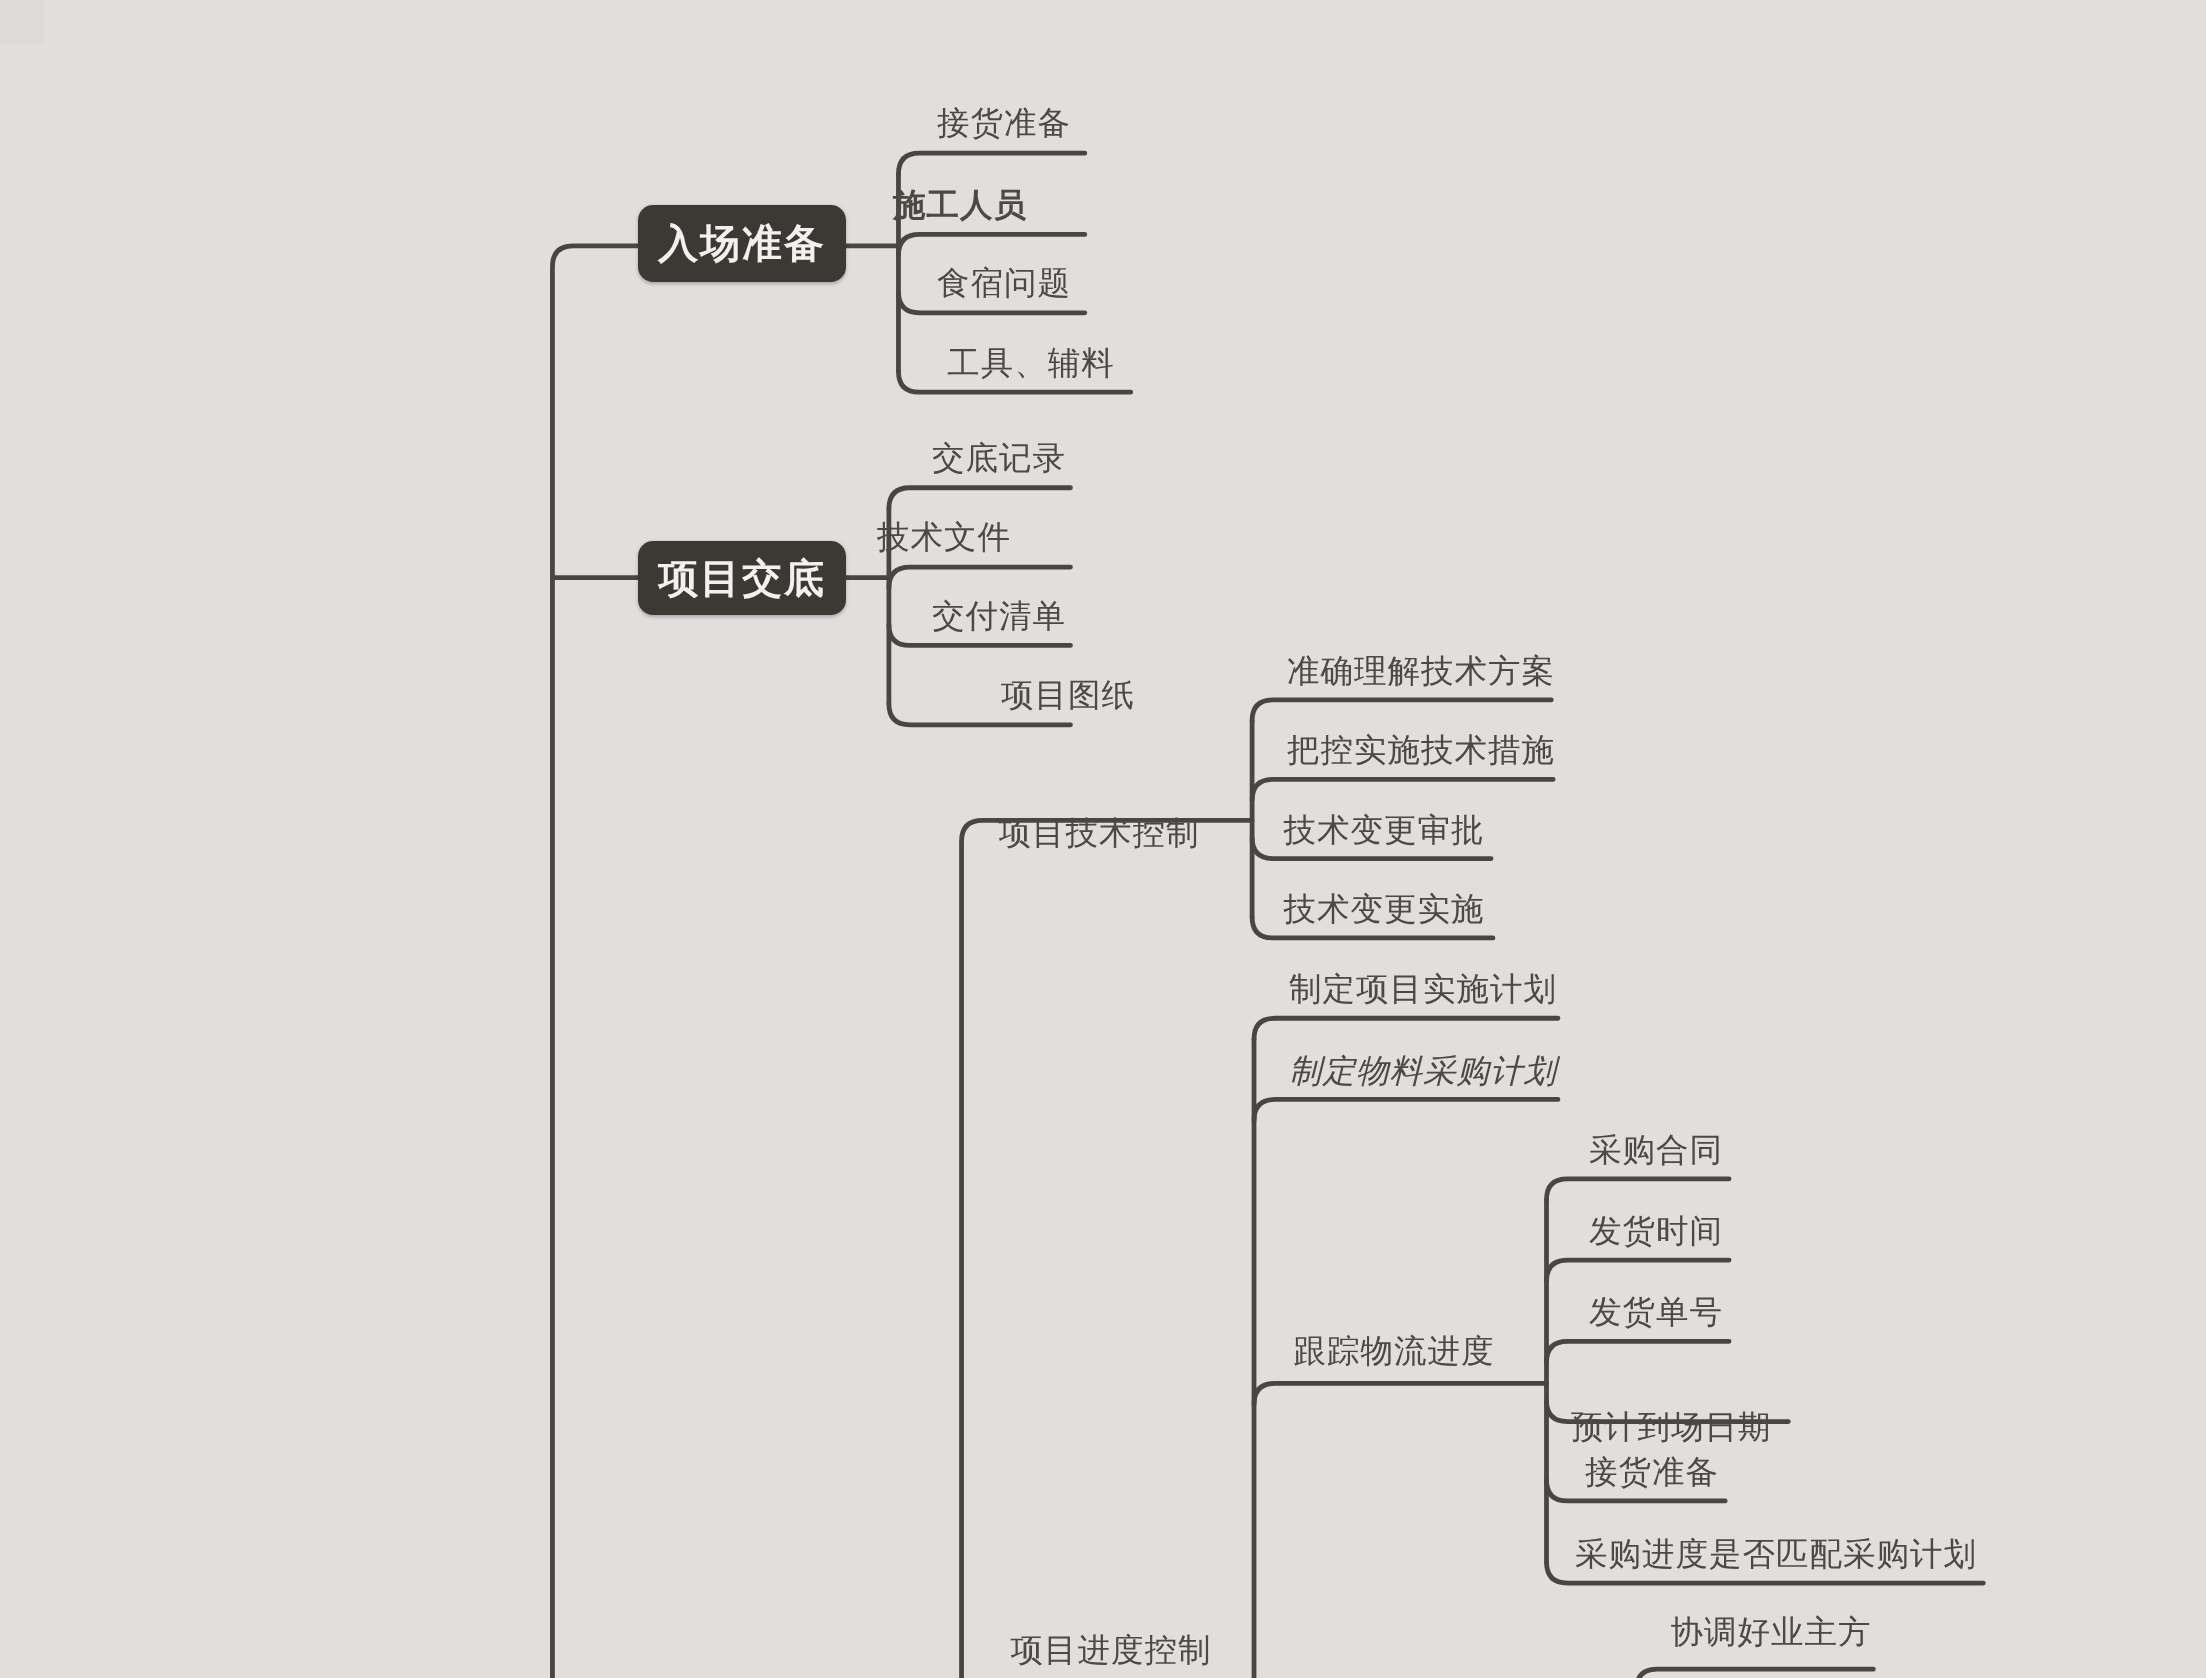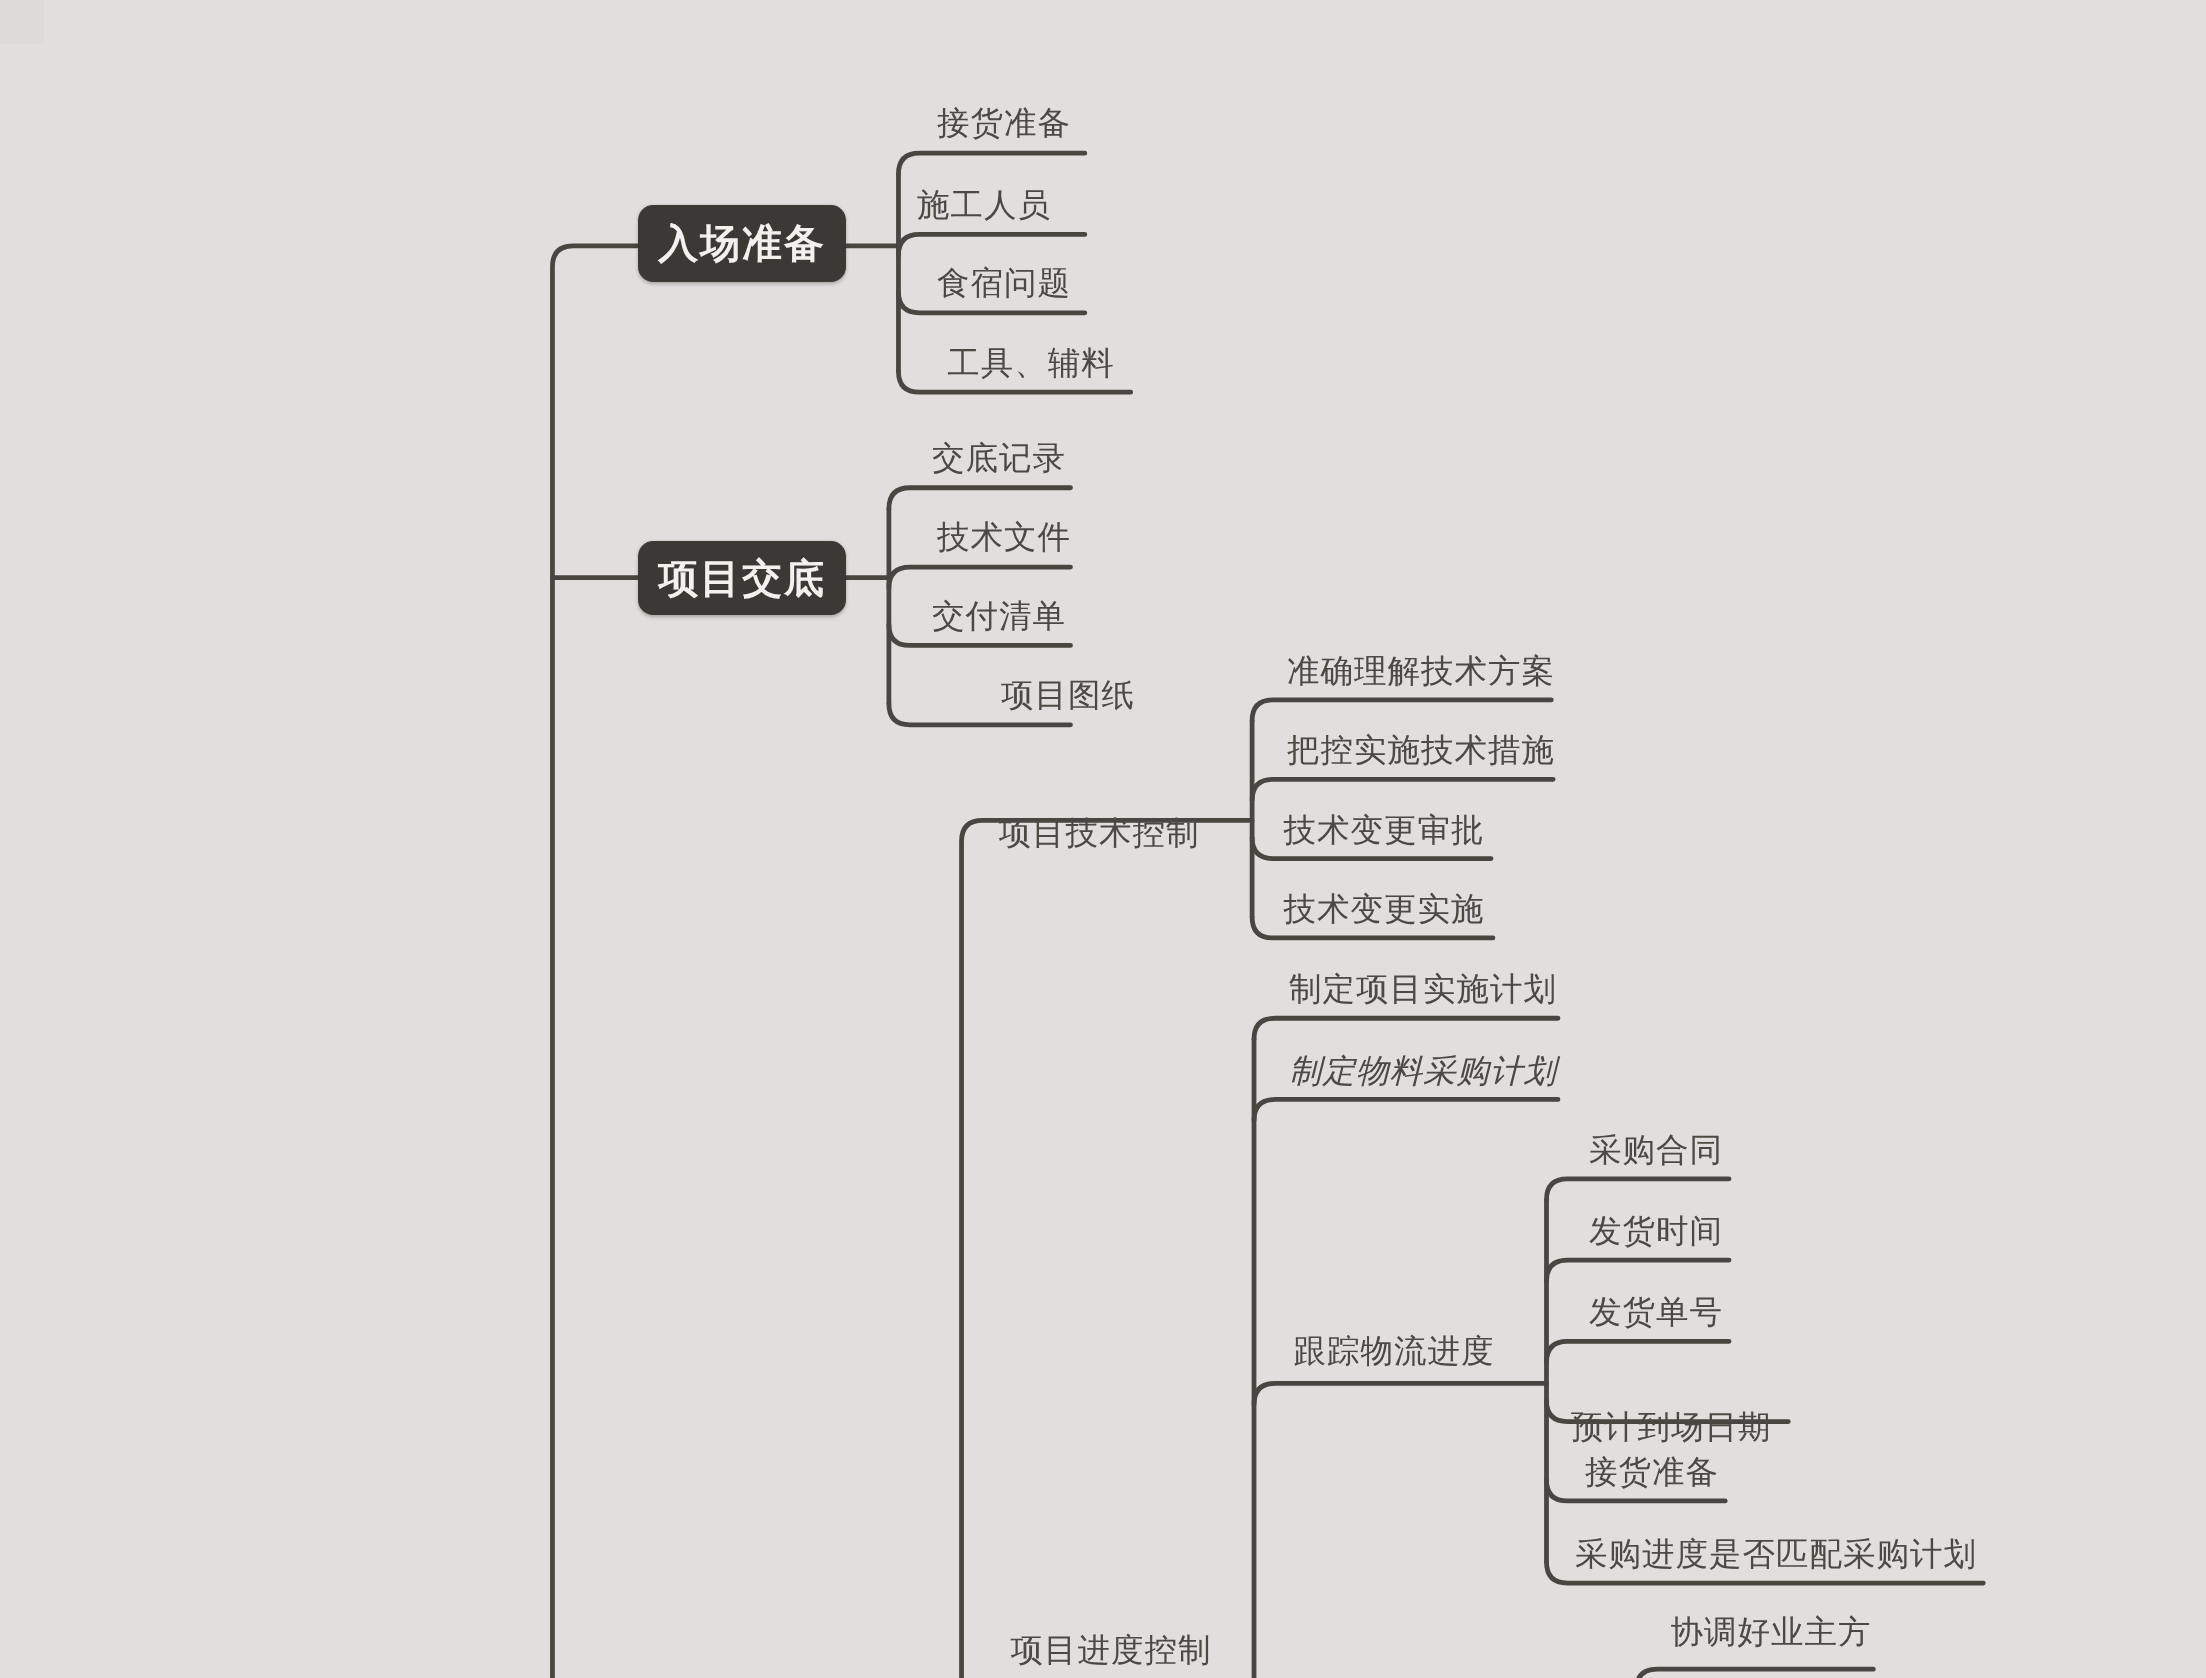--- a/index.html
+++ b/index.html
@@ -81,26 +81,26 @@
   </svg>
 
   <div class="topic-box" style="left:638px;top:205px;height:77px;">
     <span>入场准备</span>
   </div>
   <div class="topic-box" style="left:638px;top:541px;height:74px;">
     <span>项目交底</span>
   </div>
 
   <div class="label" style="left:1004px;top:124px;">接货准备</div>
-  <div class="label" style="left:984px;top:206px;">施工人员</div>
+  <div class="label" style="left:960px;top:206px;font-weight:bold;">施工人员</div>
   <div class="label" style="left:1004px;top:284px;">食宿问题</div>
   <div class="label" style="left:1031px;top:364px;">工具、辅料</div>
 
   <div class="label" style="left:999px;top:459px;">交底记录</div>
-  <div class="label" style="left:1004px;top:538px;">技术文件</div>
+  <div class="label" style="left:944px;top:538px;">技术文件</div>
   <div class="label" style="left:999px;top:617px;">交付清单</div>
   <div class="label" style="left:1032px;top:696px;margin-left:36px;">项目图纸</div>
 
   <div class="label lv2" style="left:1099px;top:789px;margin-top:45px;">项目技术控制</div>
   <div class="label" style="left:1421px;top:672px;">准确理解技术方案</div>
   <div class="label" style="left:1421px;top:751px;">把控实施技术措施</div>
   <div class="label" style="left:1384px;top:831px;">技术变更审批</div>
   <div class="label" style="left:1384px;top:910px;">技术变更实施</div>
 
   <div class="label lv2" style="left:1111px;top:1651px;">项目进度控制</div>

